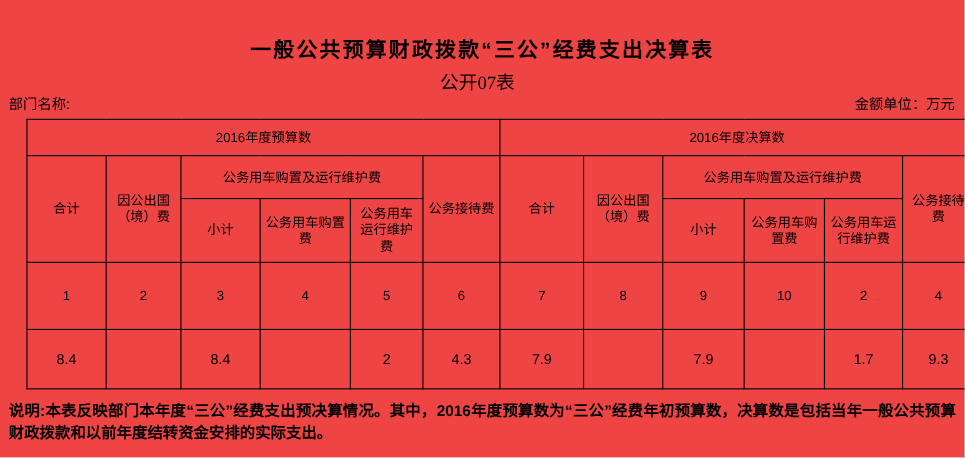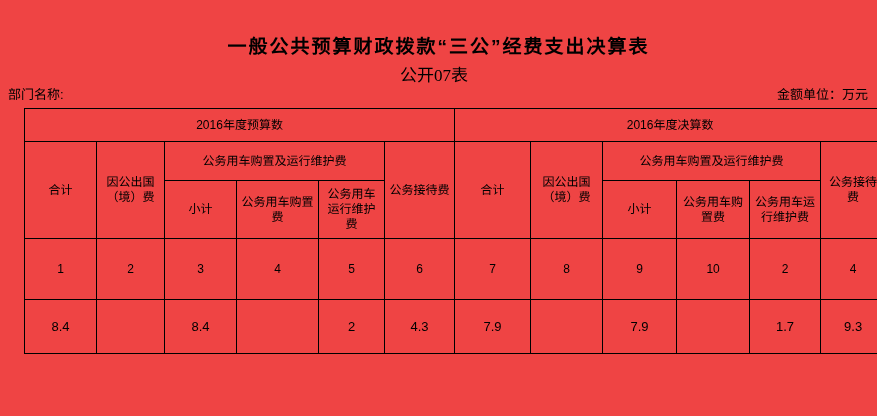--- a/index.html
+++ b/index.html
@@ -147,14 +147,15 @@
         <td>7.9</td>
         <td></td>
         <td>7.9</td>
         <td></td>
         <td>1.7</td>
         <td>9.3</td>
       </tr>
     </tbody>
   </table>
 
+  <p class="note"><span>说明:</span><span>本表反映部门本年度“三公”经费支出预决算情况。其中，2016年度预算数为“三公”经费年初预算数，决算数是包括当年一般公共预算财政拨款和以前年度结转资金安排的实际支出。</span></p>
 
 </div>
 
 </body></html>

